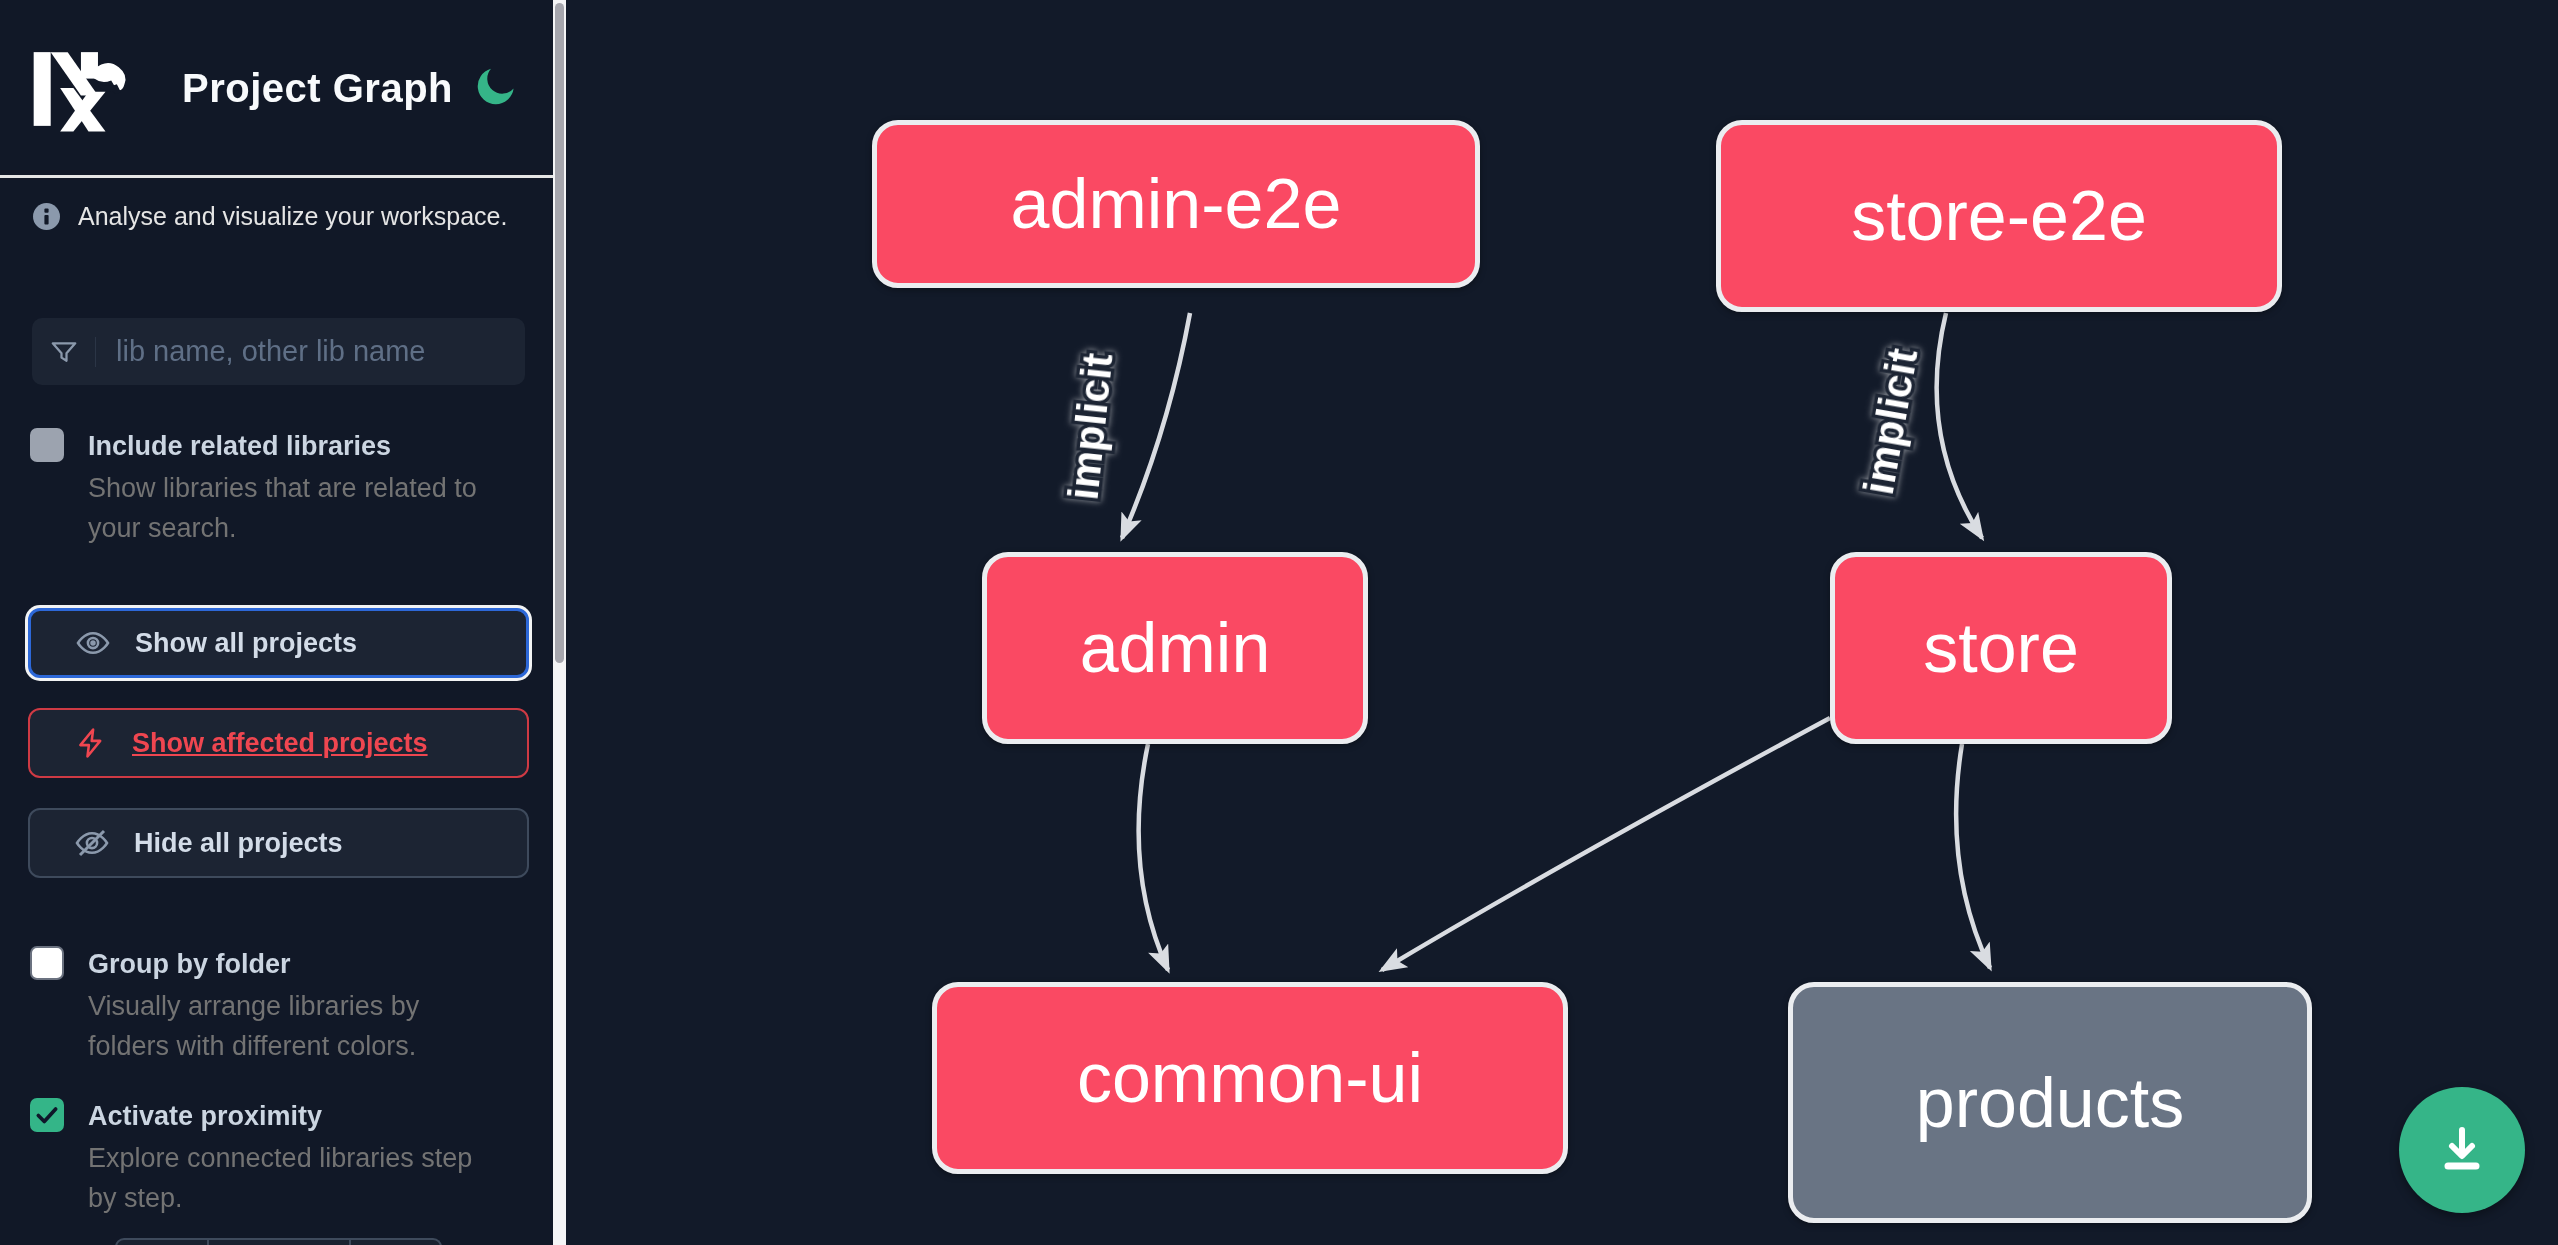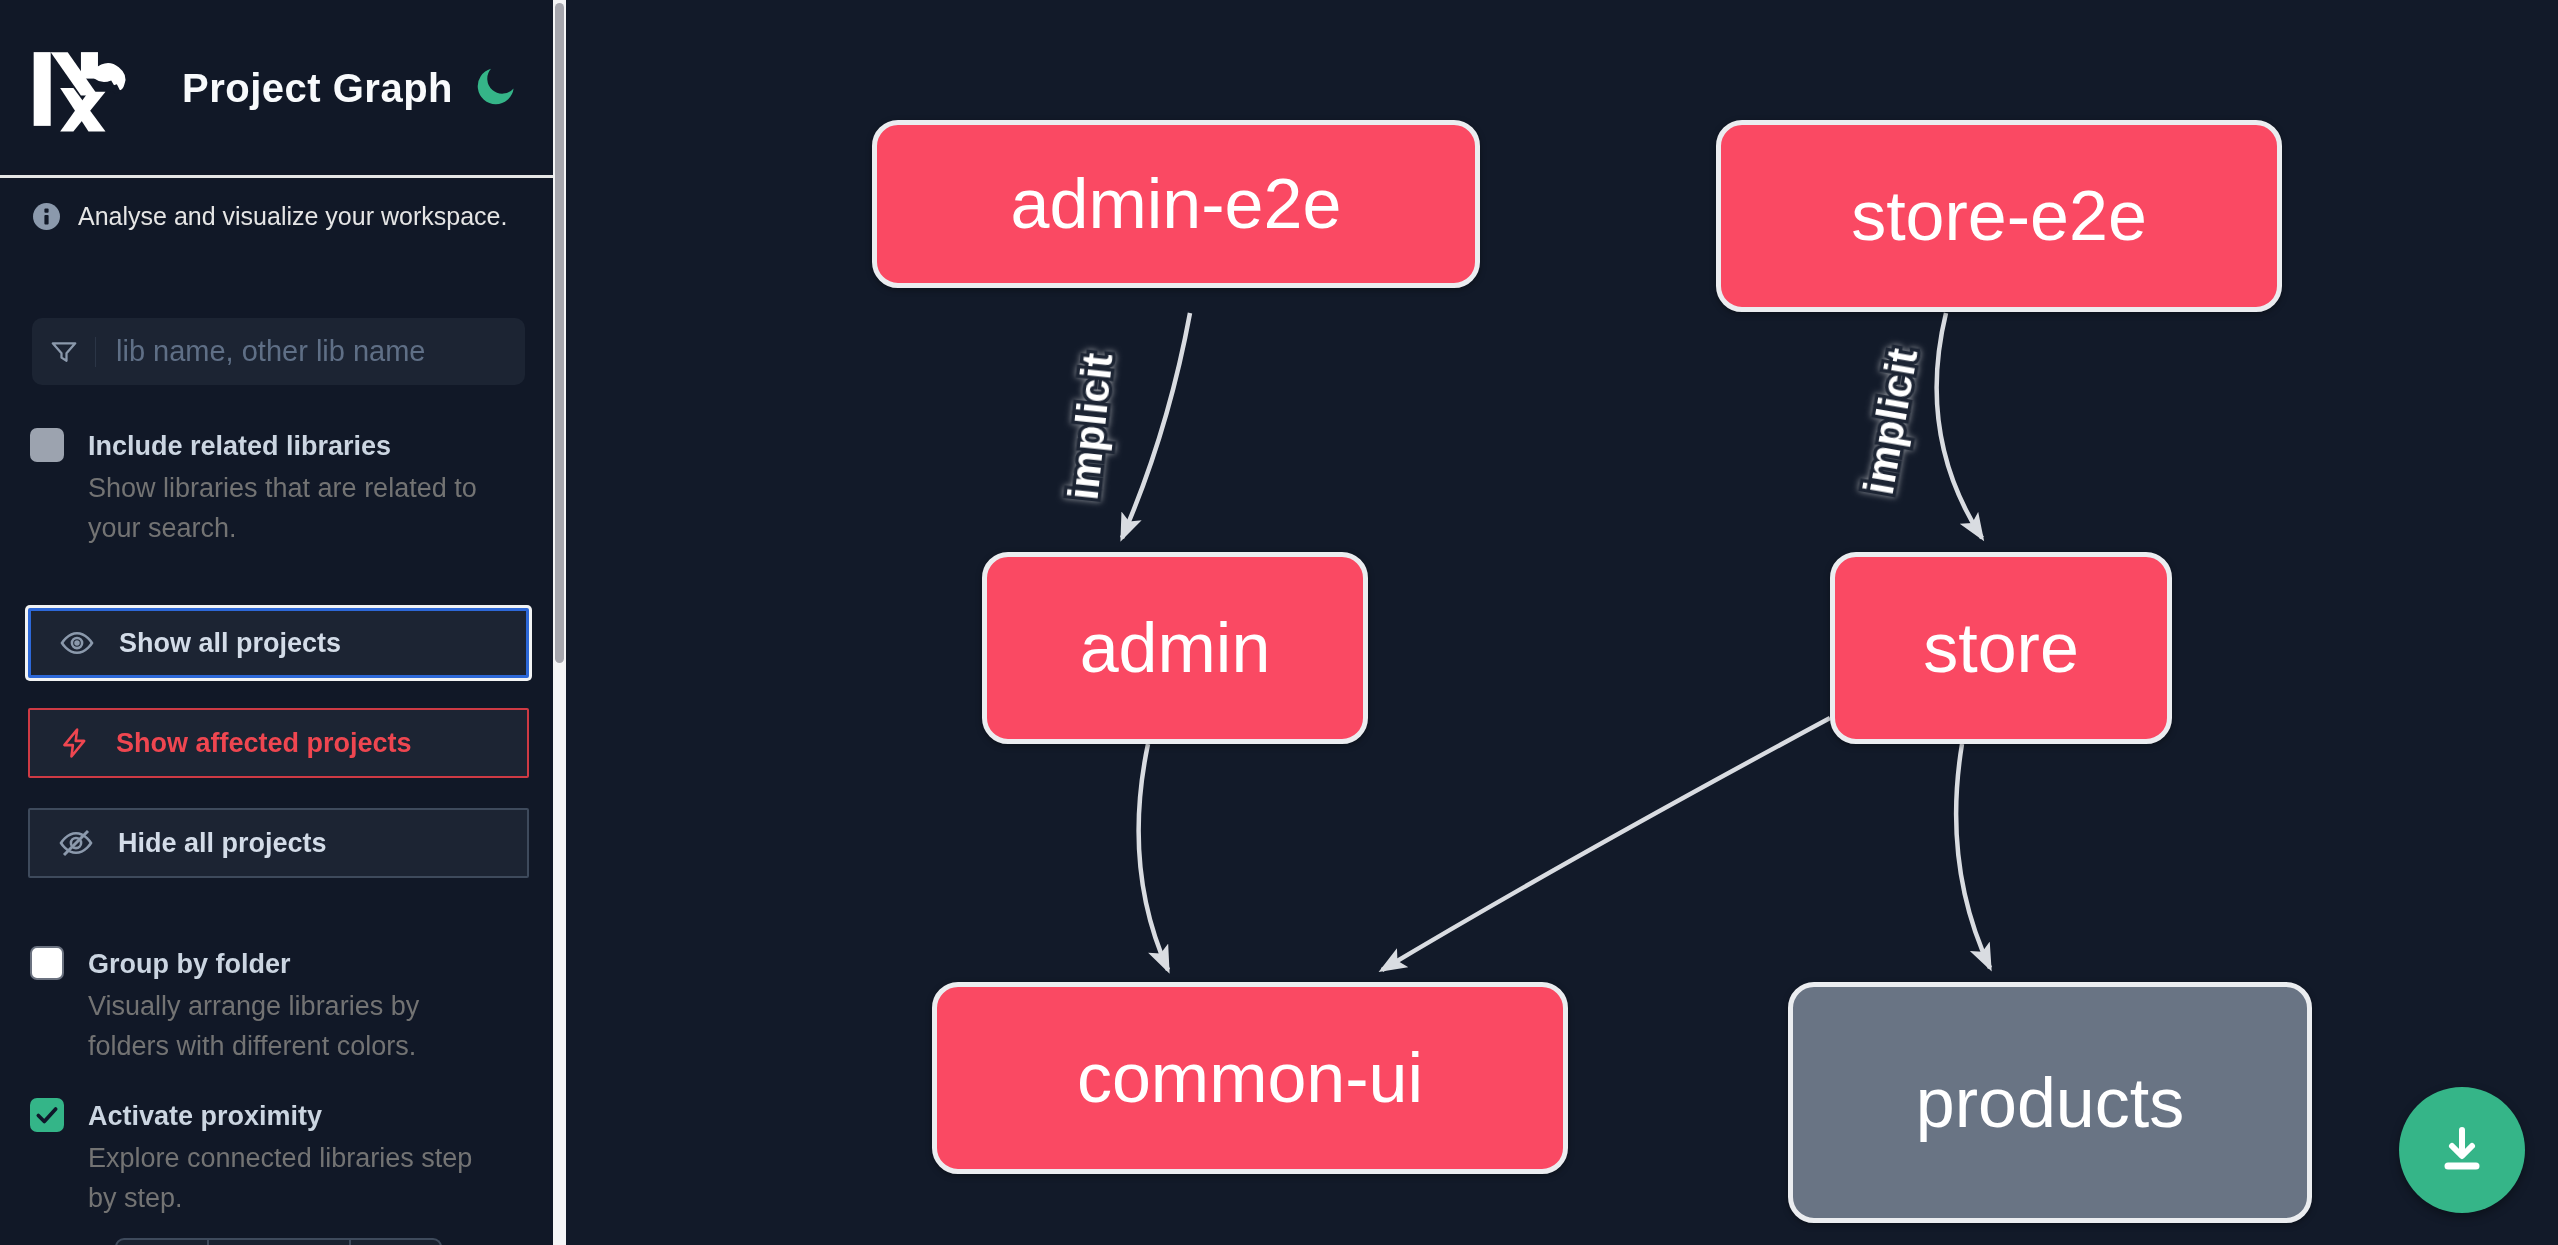--- a/index.html
+++ b/index.html
@@ -42,26 +42,26 @@
   .chk {
     position:absolute; left:2px; top:2px; width:34px; height:34px; border-radius:7px; cursor:pointer;
   }
   .chk.gray  { background:#9ca3af; }
   .chk.white { background:#ffffff; border:2px solid #6b7280; }
   .chk.green { background:#34b588; display:flex; align-items:center; justify-content:center; }
   .chk-label { margin-left:60px; font-size:27px; font-weight:bold; color:#cbd5e1; line-height:40px; }
   .chk-desc  { margin-left:60px; font-size:27px; color:#737373; line-height:40px; margin-top:2px; }
   
   .sb-btn {
-    position:absolute; left:28px; width:501px; height:70px; border-radius:2px;
-    background:#1c2433; display:flex; align-items:center; gap:24px; padding-left:28px;
+    position:absolute; left:28px; width:501px; height:70px; border-radius:12px;
+    background:#1c2433; display:flex; align-items:center; gap:24px; padding-left:44px;
     font-size:27px; font-weight:bold; color:#d3dce8; cursor:pointer;
   }
   .sb-btn.focus { border:3px solid #2d68d8; box-shadow:0 0 0 3px rgba(255,255,255,.95); }
-  .sb-btn.red   { border:2px solid #cf3a44; color:#ef4650; }
+  .sb-btn.red   { border:2px solid #cf3a44; color:#ef4650;text-decoration:underline; }
   .sb-btn.plain { border:2px solid #3e4a5c; }
   .sb-btn svg { flex:0 0 auto; }
   
   .seg-sliver {
     position:absolute; left:115px; bottom:-2px; width:327px; height:9px;
     background:#1a2230; border:2px solid #3e4a5c; border-bottom:none;
     border-radius:10px 10px 0 0; display:flex; cursor:pointer;
   }
   .seg-sliver > div { border-right:2px solid #3e4a5c; }
   .seg-sliver > div:nth-child(1){ width:92px; }

